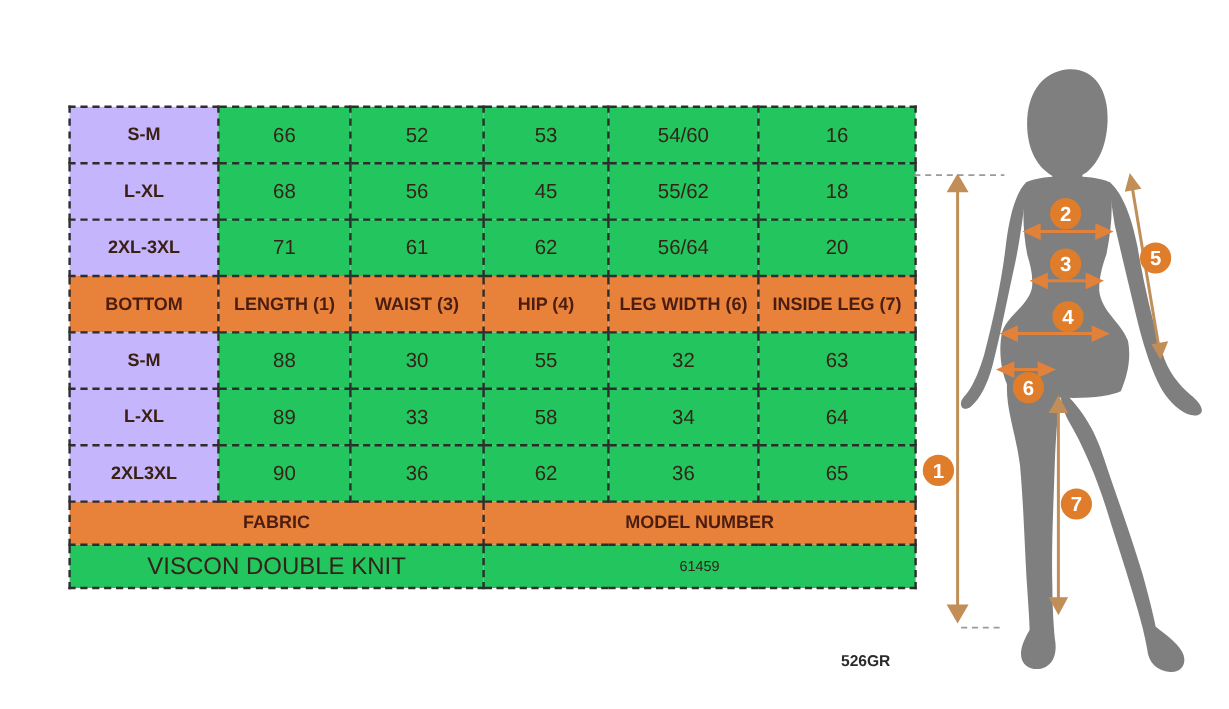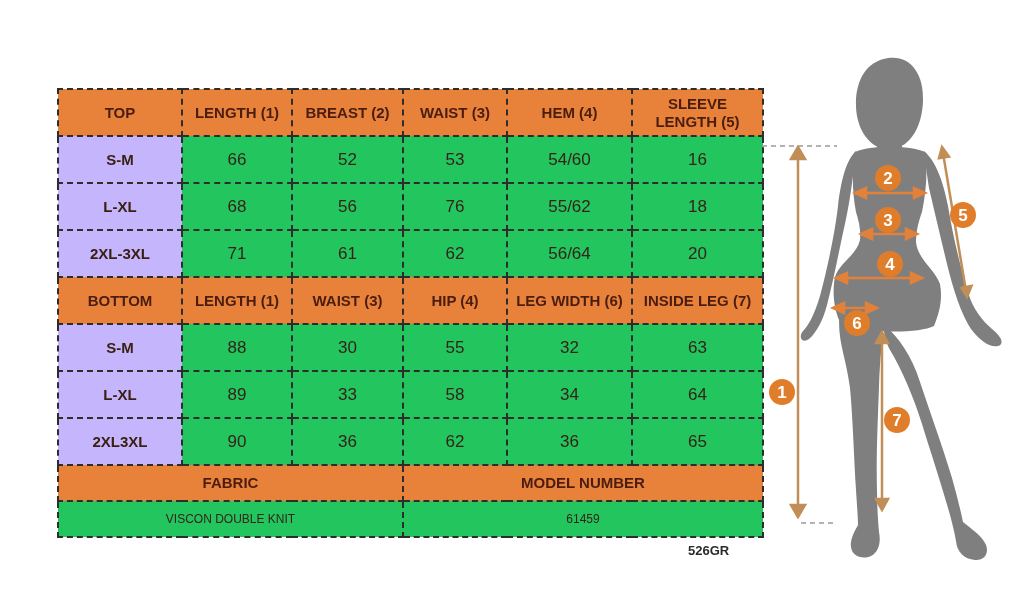--- a/index.html
+++ b/index.html
@@ -28,22 +28,22 @@
   }
   .cell {
     background:#22c55e; color:#35231a;
     font-size:17px;
   }
   .size-label {
     background:#c4b5fd; color:#3a2012;
     font-weight:bold; font-size:15px;
   }
   .style-code {
-    position:absolute; left:688px; top:543px; width:74px;
-    font-size:13px; font-weight:bold; color:#2b2b2b;
+    position:absolute; left:668px; top:543px; width:74px;
+    text-align:right; font-size:13px; font-weight:bold; color:#2b2b2b;
   }
   .figure-wrap { position:absolute; left:758px; top:20px; width:266px; height:571px; }
   .marker-num {
     fill:#ffffff; font-family:"Liberation Sans", sans-serif;
     font-size:17px; font-weight:bold; text-anchor:middle;
   }
 </style>
 </head>
 <body>
 
@@ -51,40 +51,32 @@
   <colgroup>
     <col style="width:124px">
       <col style="width:110px">
       <col style="width:111px">
     <col style="width:104px">
       <col style="width:125px">
       <col style="width:131px">
   </colgroup>
   <tbody>
     <tr class="row-lg">
-      <td class="hdr">TOP</td>
-      <td class="hdr">LENGTH (1)</td>
-      <td class="hdr">BREAST (2)</td>
-      <td class="hdr">WAIST (3)</td>
-      <td class="hdr">HEM (4)</td>
-      <td class="hdr">SLEEVE LENGTH (5)</td>
-    </tr>
-    <tr class="row-lg">
       <td class="size-label">S-M</td>
       <td class="cell">66</td>
       <td class="cell">52</td>
       <td class="cell">53</td>
       <td class="cell">54/60</td>
       <td class="cell">16</td>
     </tr>
     <tr class="row-lg">
       <td class="size-label">L-XL</td>
       <td class="cell">68</td>
       <td class="cell">56</td>
-      <td class="cell">76</td>
+      <td class="cell">45</td>
       <td class="cell">55/62</td>
       <td class="cell">18</td>
     </tr>
     <tr class="row-lg">
       <td class="size-label">2XL-3XL</td>
       <td class="cell">71</td>
       <td class="cell">61</td>
       <td class="cell">62</td>
       <td class="cell">56/64</td>
       <td class="cell">20</td>
@@ -119,21 +111,21 @@
       <td class="cell">36</td>
       <td class="cell">62</td>
       <td class="cell">36</td>
       <td class="cell">65</td>
     </tr>
     <tr class="row-sm">
       <td class="hdr" colspan="3">FABRIC</td>
       <td class="hdr" colspan="3">MODEL NUMBER</td>
     </tr>
     <tr class="row-sm">
-      <td class="cell" colspan="3" style="font-size:12px">VISCON DOUBLE KNIT</td>
+      <td class="cell" colspan="3" style="font-size:20px">VISCON DOUBLE KNIT</td>
       <td class="cell" colspan="3" style="font-size:12px">61459</td>
     </tr>
   </tbody>
 </table>
 
 <div class="style-code">526GR</div>
 
 <div class="figure-wrap">
 <svg width="266" height="571" viewBox="0 0 266 571" xmlns="http://www.w3.org/2000/svg">
 

